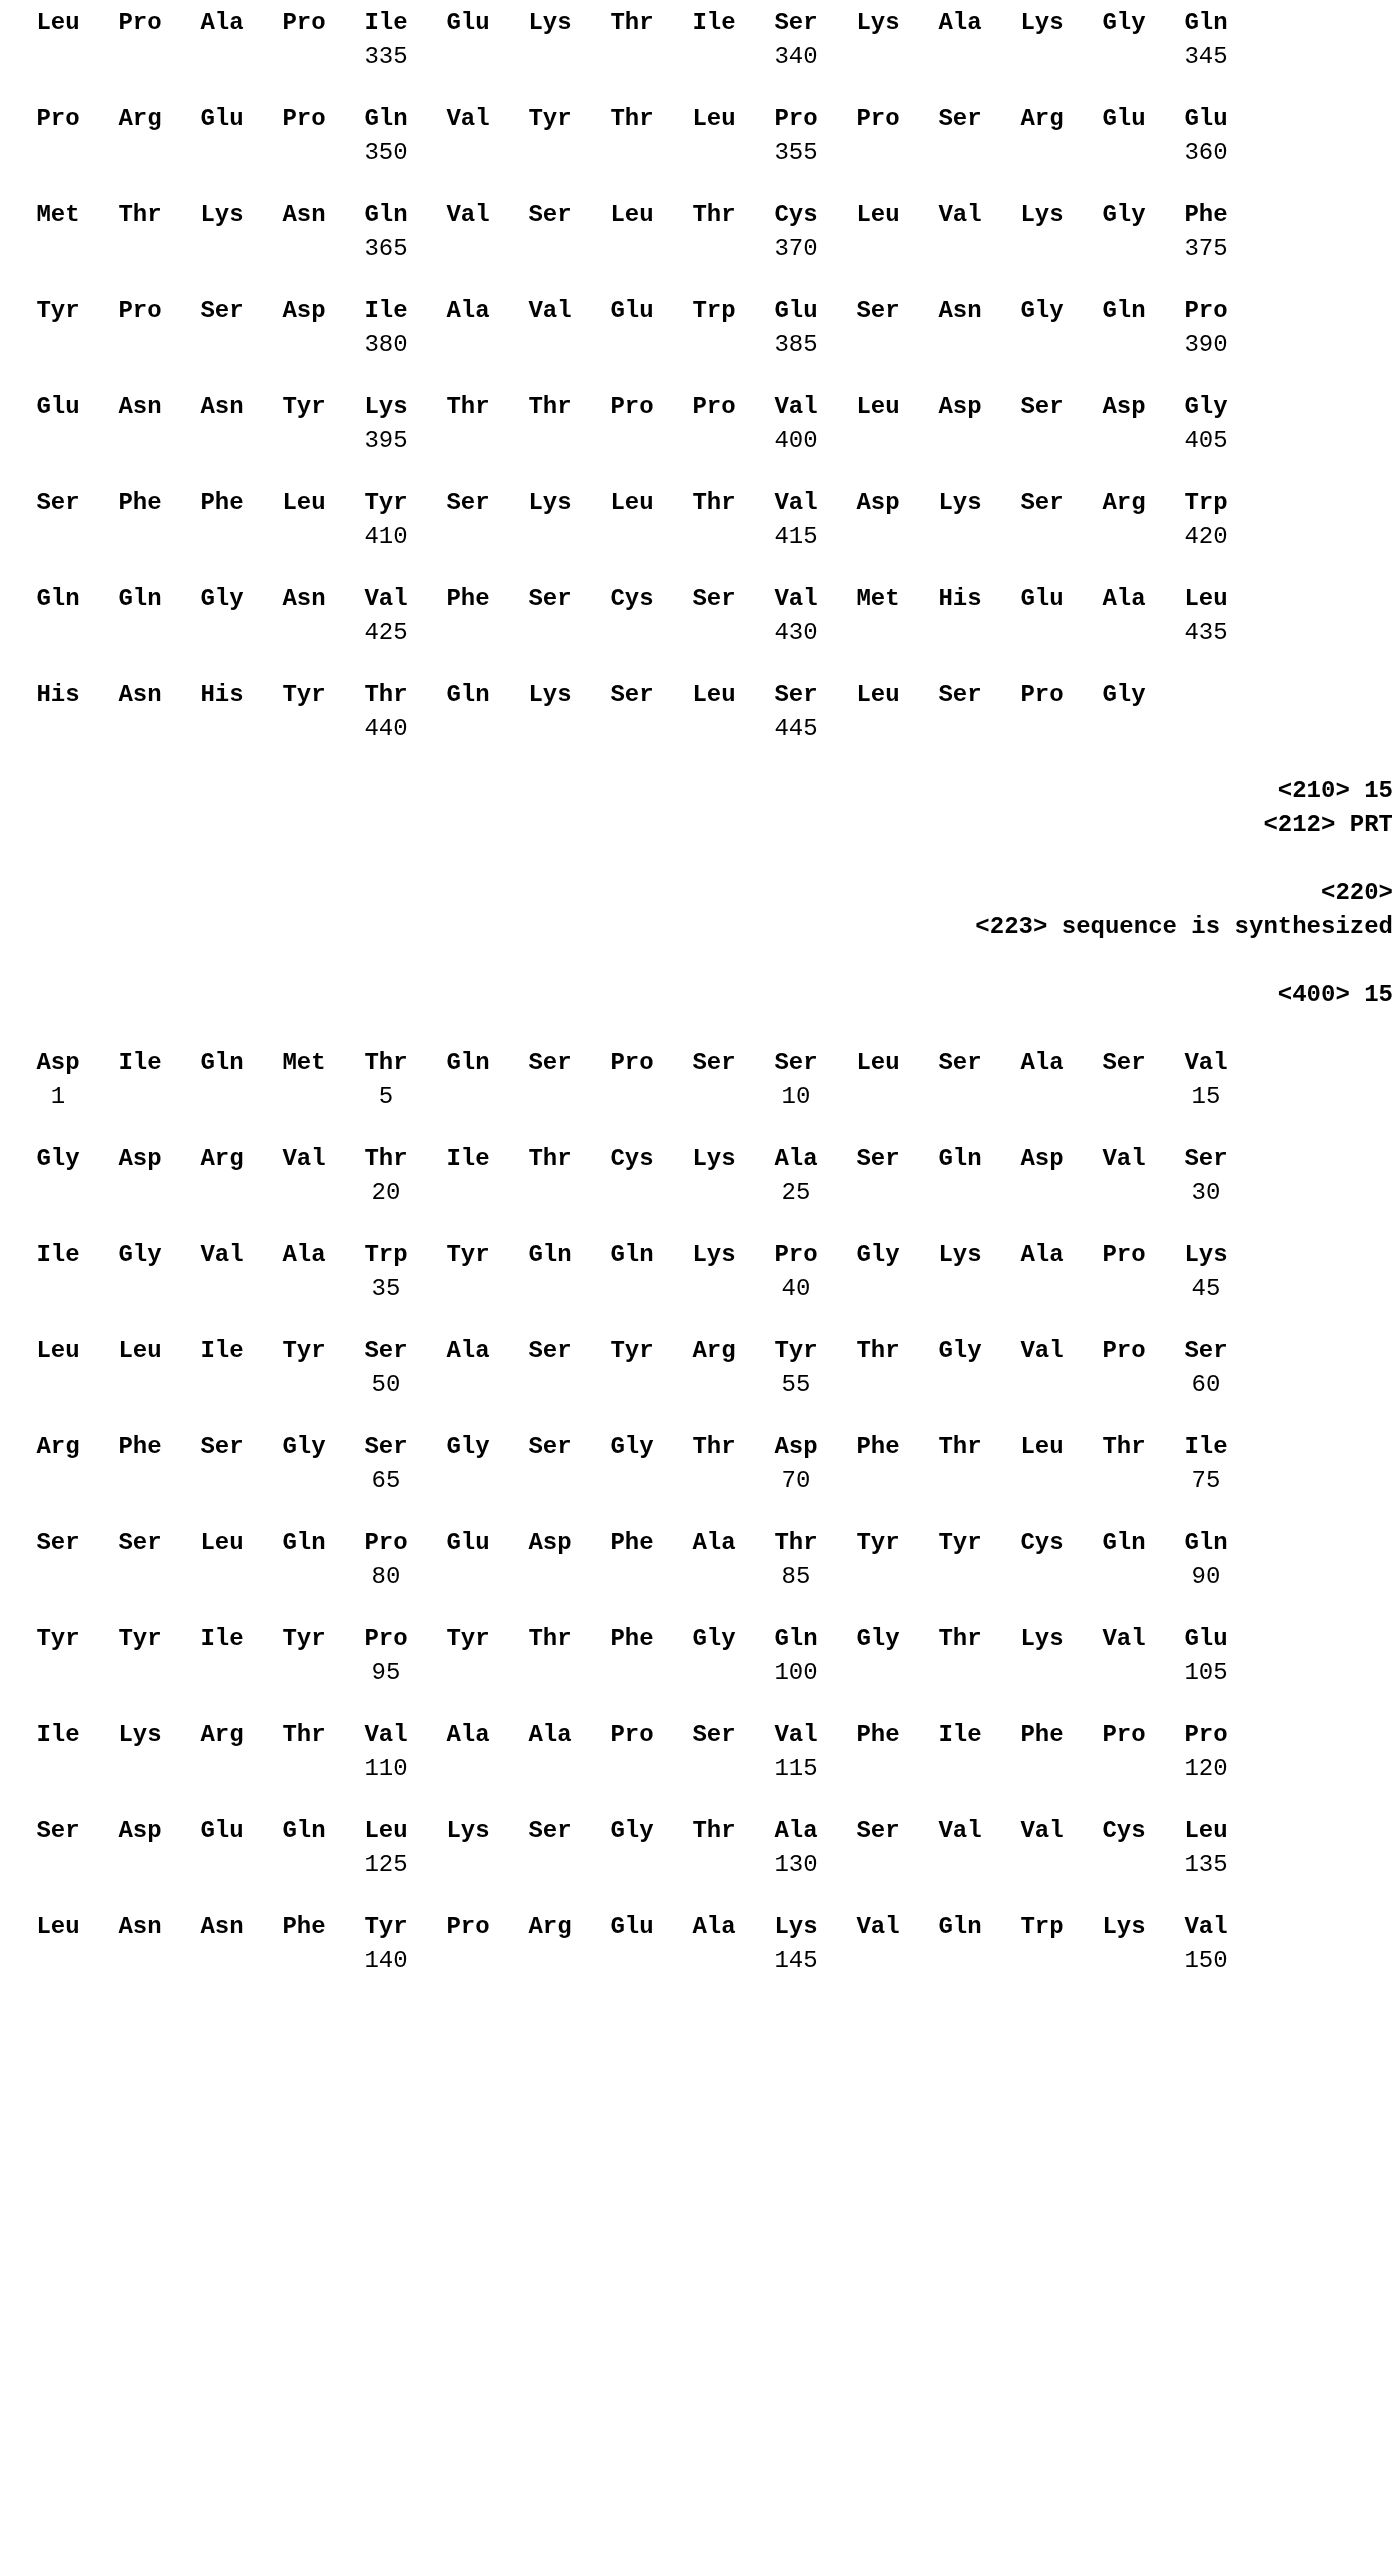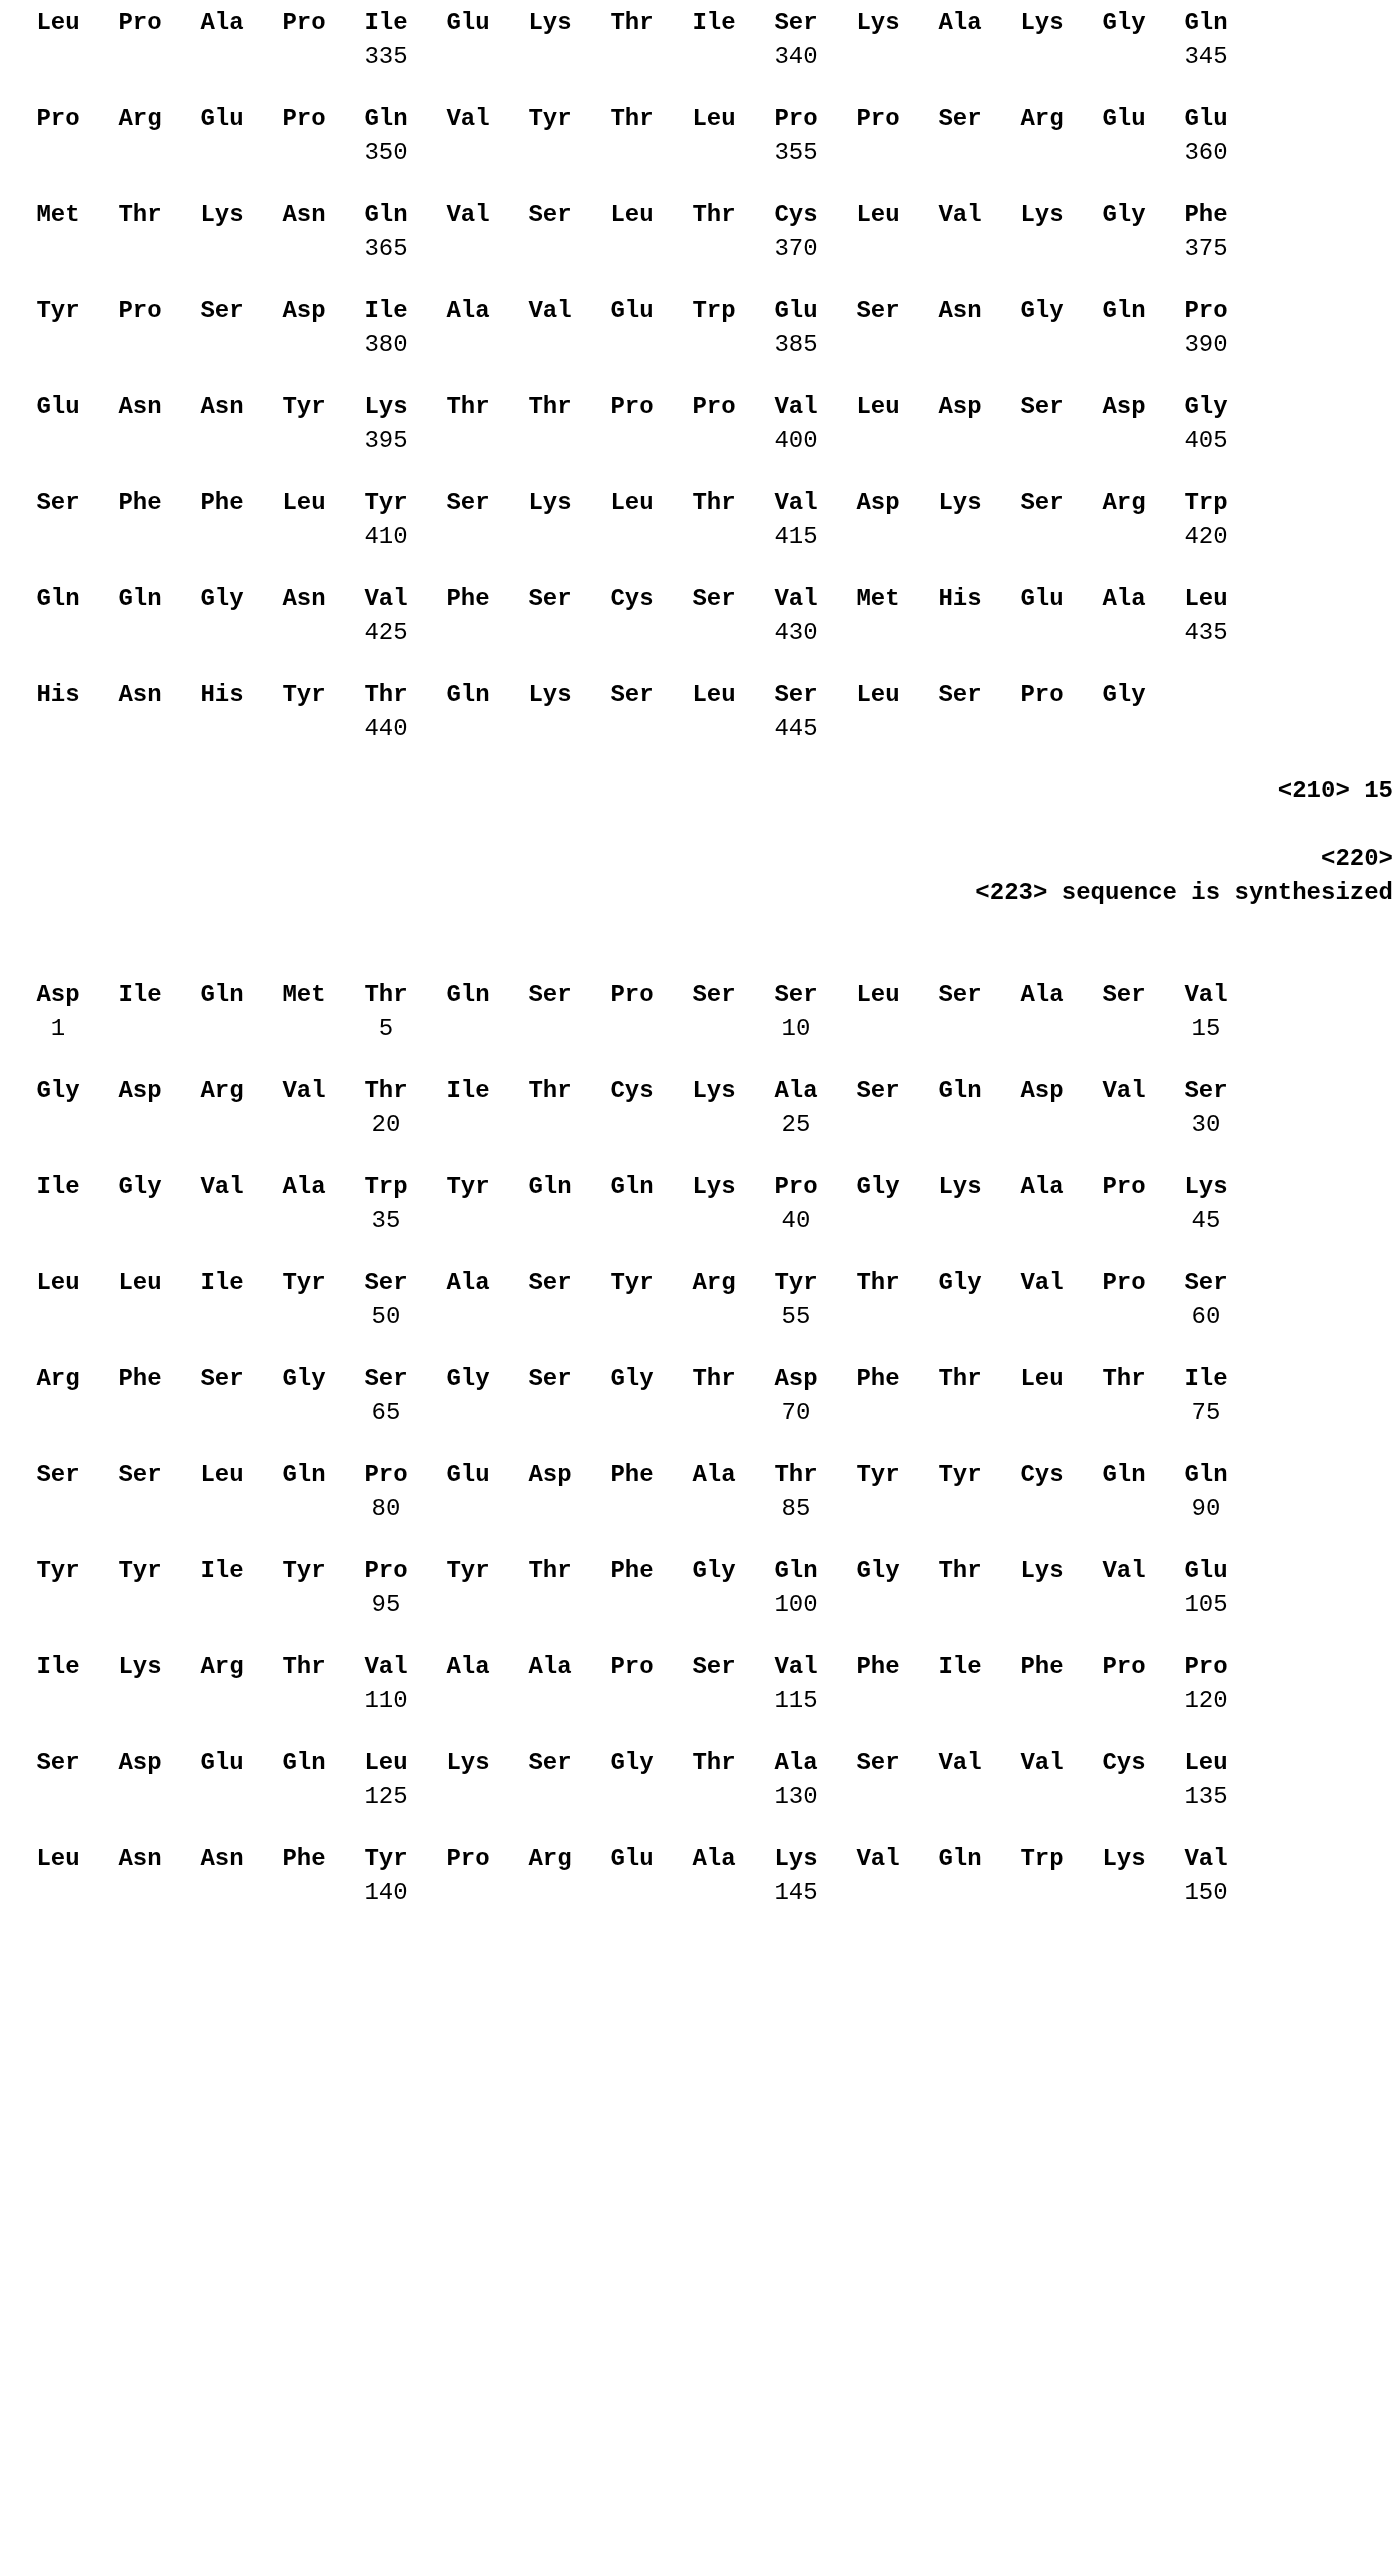--- a/index.html
+++ b/index.html
@@ -100,27 +100,31 @@
       <div class="seq-block">
         <div class="residue-row"><span class="cell first">Gln</span><span class="cell">Gln</span><span class="cell">Gly</span><span class="cell">Asn</span><span class="cell">Val</span><span class="cell">Phe</span><span class="cell">Ser</span><span class="cell">Cys</span><span class="cell">Ser</span><span class="cell">Val</span><span class="cell">Met</span><span class="cell">His</span><span class="cell">Glu</span><span class="cell">Ala</span><span class="cell">Leu</span></div>
         <div class="number-row"><span class="num-cell">&nbsp;</span><span class="num-cell">&nbsp;</span><span class="num-cell">&nbsp;</span><span class="num-cell">&nbsp;</span><span class="num-cell">425</span><span class="num-cell">&nbsp;</span><span class="num-cell">&nbsp;</span><span class="num-cell">&nbsp;</span><span class="num-cell">&nbsp;</span><span class="num-cell">430</span><span class="num-cell">&nbsp;</span><span class="num-cell">&nbsp;</span><span class="num-cell">&nbsp;</span><span class="num-cell">&nbsp;</span><span class="num-cell">435</span></div>
       </div>
       <div class="seq-block">
         <div class="residue-row"><span class="cell first">His</span><span class="cell">Asn</span><span class="cell">His</span><span class="cell">Tyr</span><span class="cell">Thr</span><span class="cell">Gln</span><span class="cell">Lys</span><span class="cell">Ser</span><span class="cell">Leu</span><span class="cell">Ser</span><span class="cell">Leu</span><span class="cell">Ser</span><span class="cell">Pro</span><span class="cell">Gly</span></div>
         <div class="number-row"><span class="num-cell">&nbsp;</span><span class="num-cell">&nbsp;</span><span class="num-cell">&nbsp;</span><span class="num-cell">&nbsp;</span><span class="num-cell">440</span><span class="num-cell">&nbsp;</span><span class="num-cell">&nbsp;</span><span class="num-cell">&nbsp;</span><span class="num-cell">&nbsp;</span><span class="num-cell">445</span><span class="num-cell">&nbsp;</span><span class="num-cell">&nbsp;</span><span class="num-cell">&nbsp;</span><span class="num-cell">&nbsp;</span></div>
       </div>
       <div class="tag-group">
         <div class="tag-line">&lt;210&gt; 15</div>
+        <div class="tag-line">&lt;212&gt; PRT</div>
       </div>
       <div class="gap-med"></div>
       <div class="tag-group">
         <div class="tag-line">&lt;220&gt;</div>
         <div class="tag-line">&lt;223&gt; sequence is synthesized</div>
       </div>
       <div class="gap-med"></div>
+      <div class="tag-group">
+        <div class="tag-line">&lt;400&gt; 15</div>
+      </div>
       <div class="gap-med"></div>
       <div class="seq-block">
         <div class="residue-row"><span class="cell first">Asp</span><span class="cell">Ile</span><span class="cell">Gln</span><span class="cell">Met</span><span class="cell">Thr</span><span class="cell">Gln</span><span class="cell">Ser</span><span class="cell">Pro</span><span class="cell">Ser</span><span class="cell">Ser</span><span class="cell">Leu</span><span class="cell">Ser</span><span class="cell">Ala</span><span class="cell">Ser</span><span class="cell">Val</span></div>
         <div class="number-row"><span class="num-cell">1</span><span class="num-cell">&nbsp;</span><span class="num-cell">&nbsp;</span><span class="num-cell">&nbsp;</span><span class="num-cell">5</span><span class="num-cell">&nbsp;</span><span class="num-cell">&nbsp;</span><span class="num-cell">&nbsp;</span><span class="num-cell">&nbsp;</span><span class="num-cell">10</span><span class="num-cell">&nbsp;</span><span class="num-cell">&nbsp;</span><span class="num-cell">&nbsp;</span><span class="num-cell">&nbsp;</span><span class="num-cell">15</span></div>
       </div>
       <div class="seq-block">
         <div class="residue-row"><span class="cell first">Gly</span><span class="cell">Asp</span><span class="cell">Arg</span><span class="cell">Val</span><span class="cell">Thr</span><span class="cell">Ile</span><span class="cell">Thr</span><span class="cell">Cys</span><span class="cell">Lys</span><span class="cell">Ala</span><span class="cell">Ser</span><span class="cell">Gln</span><span class="cell">Asp</span><span class="cell">Val</span><span class="cell">Ser</span></div>
         <div class="number-row"><span class="num-cell">&nbsp;</span><span class="num-cell">&nbsp;</span><span class="num-cell">&nbsp;</span><span class="num-cell">&nbsp;</span><span class="num-cell">20</span><span class="num-cell">&nbsp;</span><span class="num-cell">&nbsp;</span><span class="num-cell">&nbsp;</span><span class="num-cell">&nbsp;</span><span class="num-cell">25</span><span class="num-cell">&nbsp;</span><span class="num-cell">&nbsp;</span><span class="num-cell">&nbsp;</span><span class="num-cell">&nbsp;</span><span class="num-cell">30</span></div>
       </div>
       <div class="seq-block">

